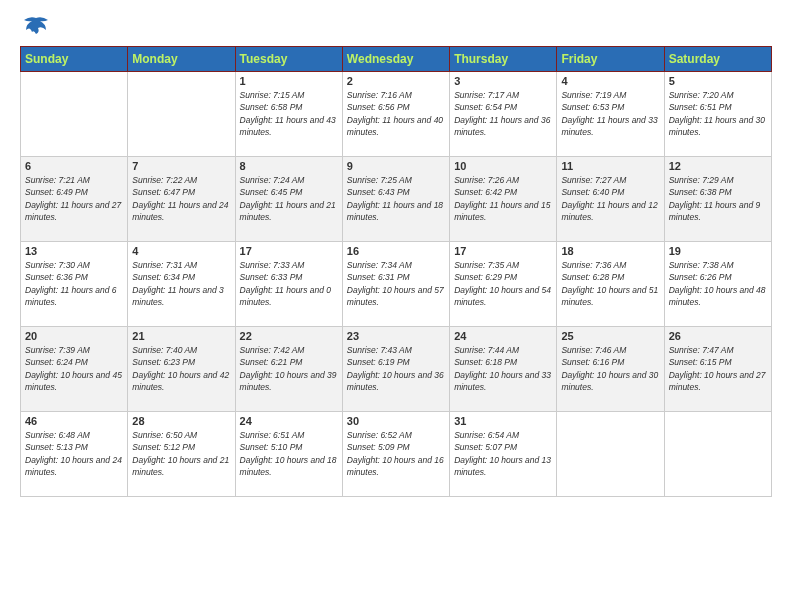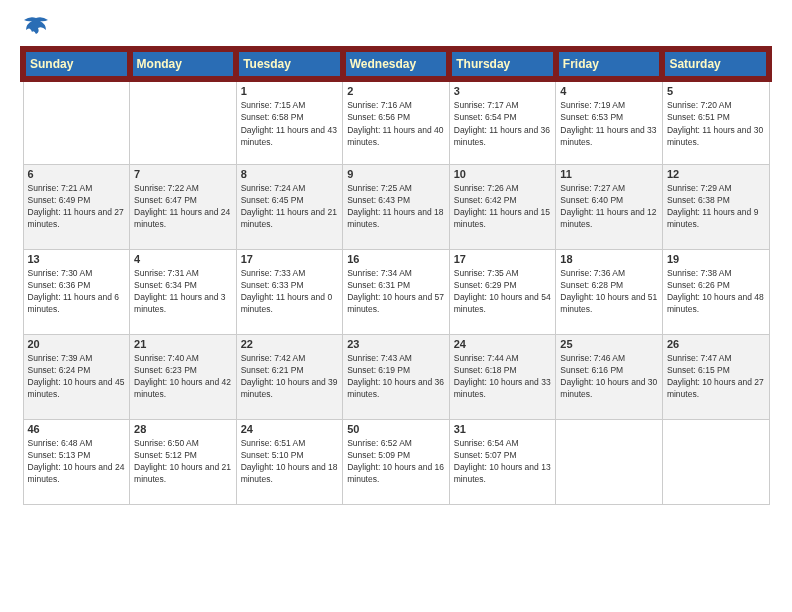--- a/index.html
+++ b/index.html
@@ -59,46 +59,47 @@
       font-size: 15px;
       color: #555;
     }
     .calendar {
       width: 100%;
       border-collapse: collapse;
       table-layout: fixed;
     }
     .calendar th {
       background: #2a6db5;
-      color: #fef9c3;
+      color: #bef264;
       font-size: 12px;
       font-weight: bold;
       padding: 5px 4px;
       text-align: left;
-      border: 6px solid #7f1d1d;
+      border: 1px solid #7f1d1d;
     }
     .calendar td {
       vertical-align: top;
       border: 1px solid #ccc;
       padding: 3px 4px;
       font-size: 9px;
       color: #333;
       height: 85px;
       background: #fff;
     }
     .day-num {
       font-weight: bold;
       font-size: 11px;
       display: block;
       margin-bottom: 2px;
     }
     .cell-text {
       font-size: 8.5px;
       line-height: 1.45;
       color: #333;
+      font-style: italic;
     }
     .empty-cell {
       background: #fff;
     }
     tr:nth-child(odd) td {
       background: #fff;
     }
     tr:nth-child(even) td {
       background: #f2f2f2;
     }
@@ -261,21 +262,21 @@
           </td>
           <td>
             <span class="day-num">28</span>
             <div class="cell-text">Sunrise: 6:50 AM<br>Sunset: 5:12 PM<br>Daylight: 10 hours and 21 minutes.</div>
           </td>
           <td>
             <span class="day-num">24</span>
             <div class="cell-text">Sunrise: 6:51 AM<br>Sunset: 5:10 PM<br>Daylight: 10 hours and 18 minutes.</div>
           </td>
           <td>
-            <span class="day-num">50</span>
+            <span class="day-num">30</span>
             <div class="cell-text">Sunrise: 6:52 AM<br>Sunset: 5:09 PM<br>Daylight: 10 hours and 16 minutes.</div>
           </td>
           <td>
             <span class="day-num">31</span>
             <div class="cell-text">Sunrise: 6:54 AM<br>Sunset: 5:07 PM<br>Daylight: 10 hours and 13 minutes.</div>
           </td>
           <td class="empty-cell"></td>
           <td class="empty-cell"></td>
         </tr>
       </tbody>

